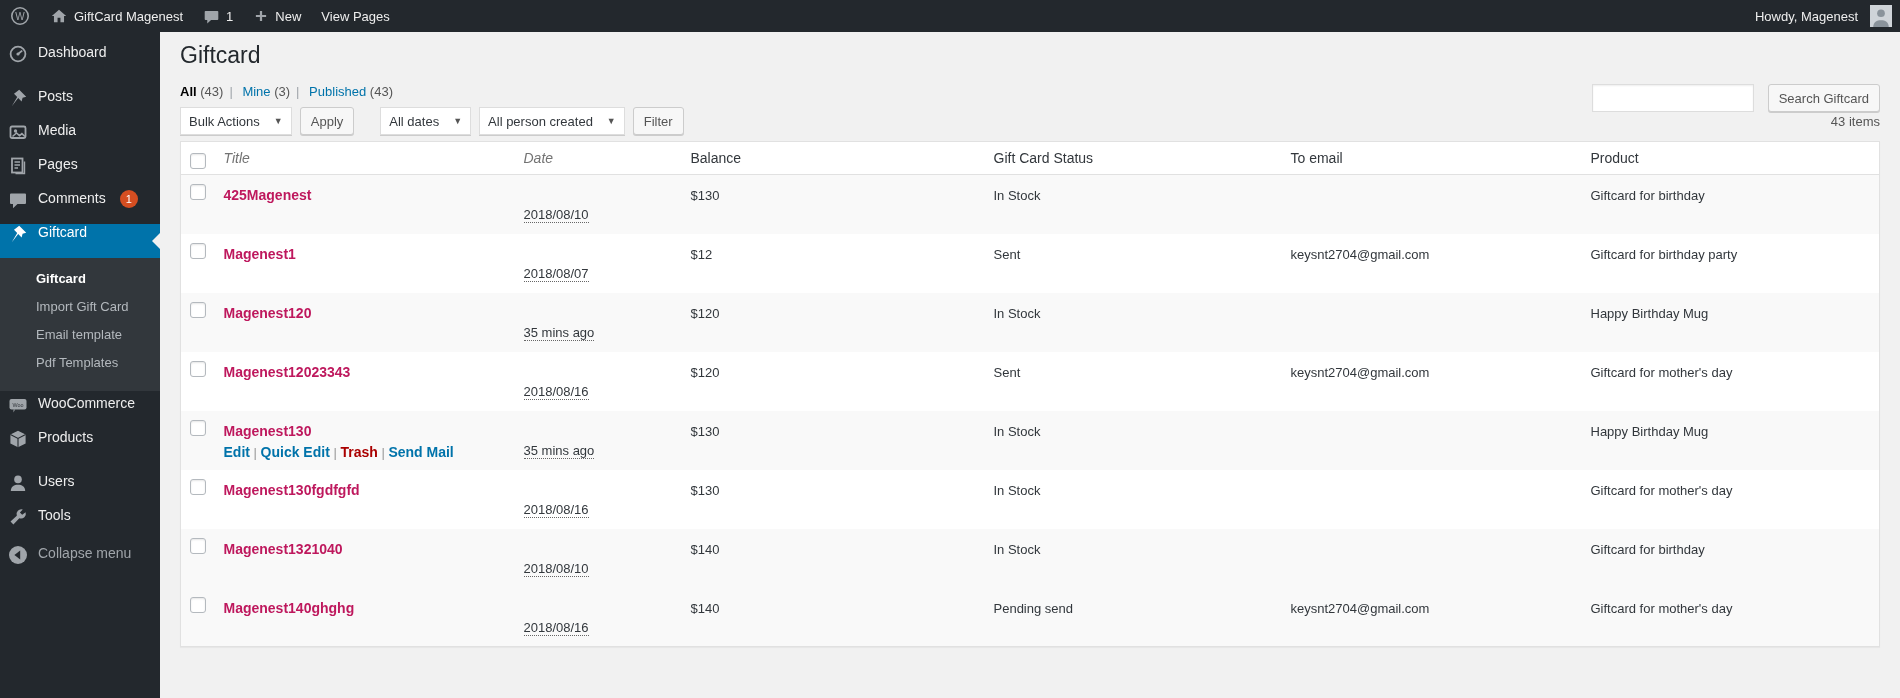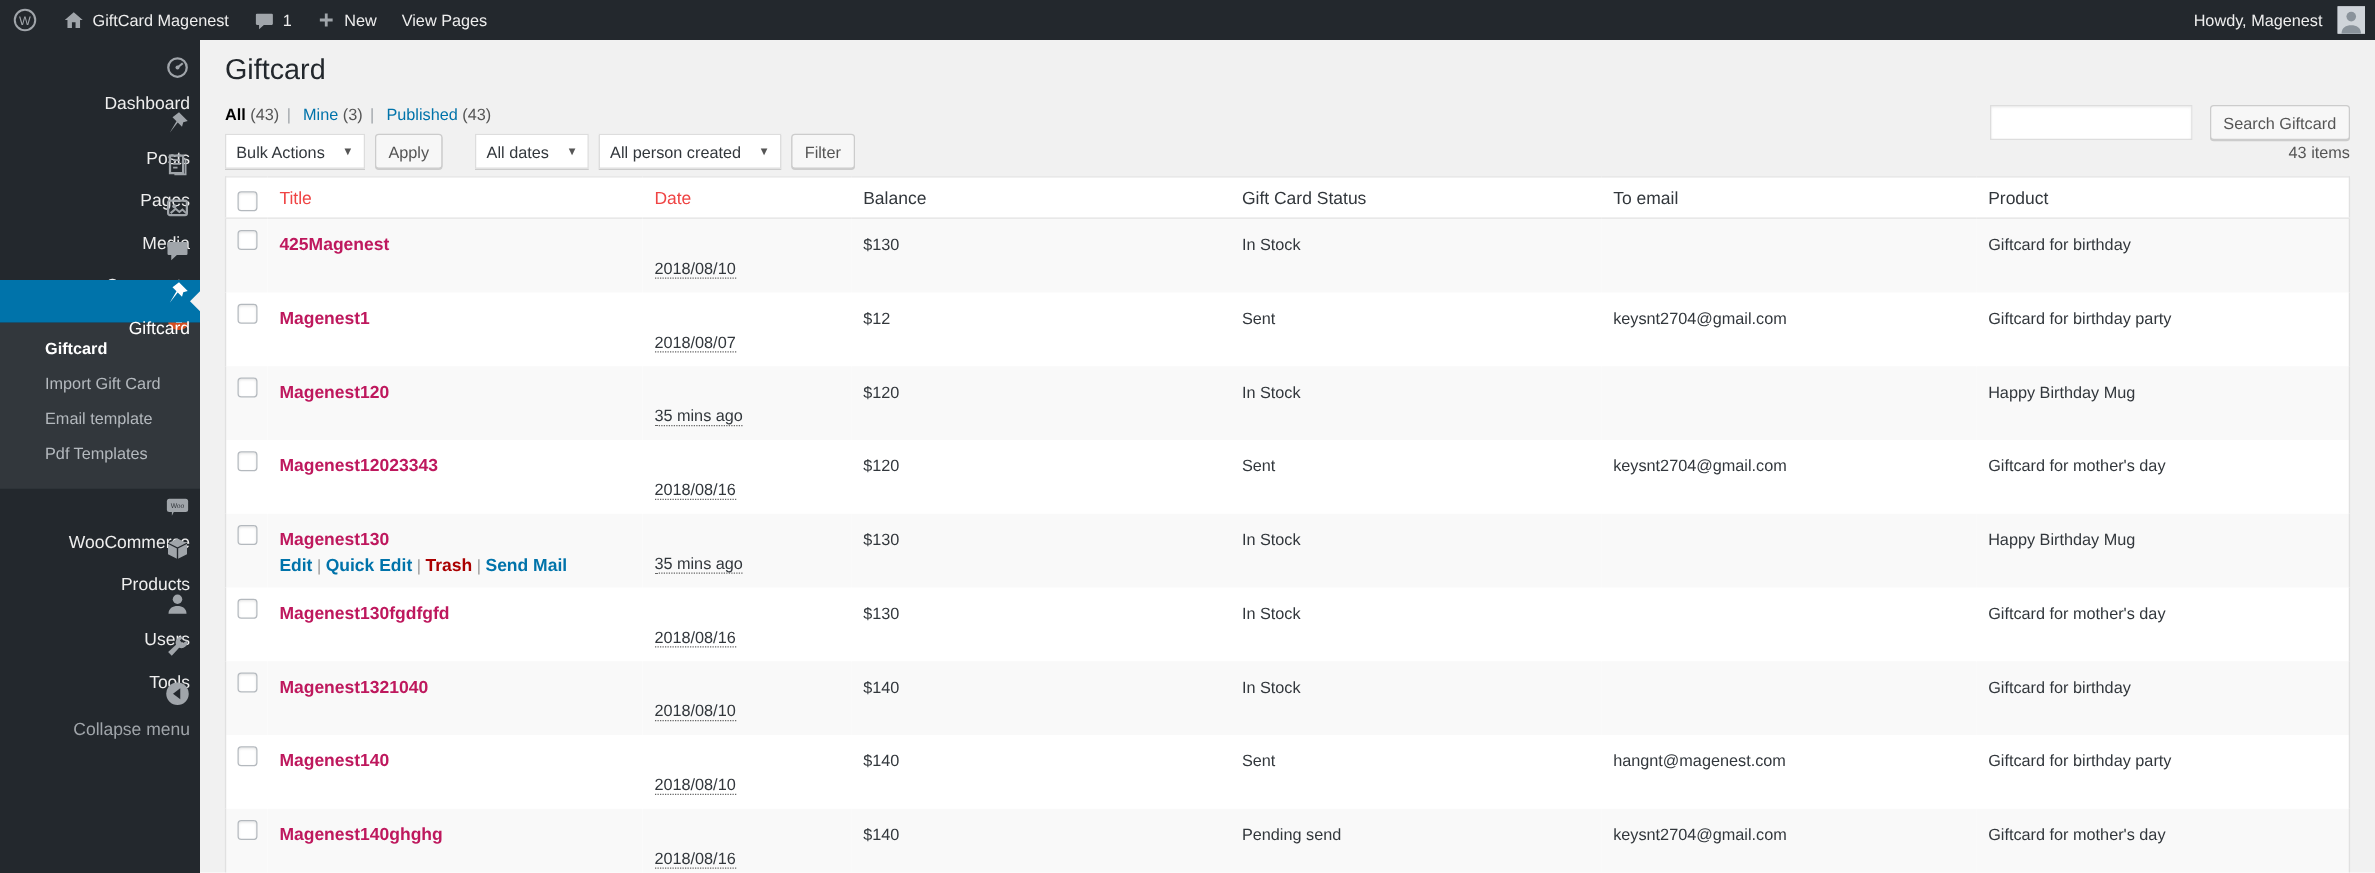--- a/index.html
+++ b/index.html
@@ -12,21 +12,21 @@
                display:flex; align-items:center; justify-content:space-between; z-index:50; }
   .ab-left, .ab-right { display:flex; align-items:center; height:100%; }
   .ab-item { display:flex; align-items:center; gap:6px; padding:0 10px; height:100%; color:#eee; font-size:13px; cursor:pointer; }
   .ab-item svg { fill:#a0a5aa; }
   .ab-item .wp-w { fill:none; stroke:#a0a5aa; }
   .ab-right .ab-item { padding:0 8px; }
   .avatar { width:22px; height:22px; background:#cfd4d9; display:inline-block; margin-left:6px; }
 
   
   .sidebar { position:fixed; top:32px; left:0; bottom:0; width:160px; background:#23282d; padding-top:12px; }
-  .menu-item { display:flex; align-items:flex-end; gap:10px; height:34px; padding:0 8px; color:#eee; font-size:14px; cursor:pointer; position:relative;flex-direction:column; }
+  .menu-item { display:flex; align-items:flex-start; gap:10px; height:34px; padding:0 8px; color:#eee; font-size:14px; cursor:pointer; position:relative; }
   .menu-item svg { fill:#a0a5aa; flex:0 0 20px; }
   .menu-item.active { background:#0073aa; color:#fff; }
   .menu-item.active svg { fill:#fff; }
   .menu-item.active::after { content:""; position:absolute; right:0; top:50%; margin-top:-8px;
         border:8px solid transparent; border-right-color:#f1f1f1; }
   .menu-sep { height:10px; }
   .menu-sep-sm { height:4px; }
   .submenu { background:#32373c; padding:7px 0 14px; }
   .submenu-item { display:block; padding:7px 12px 7px 36px; font-size:13px; color:#b4b9be; cursor:pointer; line-height:14px; }
   .submenu-item.current { color:#fff; font-weight:bold; }
@@ -59,21 +59,21 @@
             box-shadow:0 1px 0 #ccc; margin-right:8px; }
   .select .caret { font-size:9px; color:#555; margin-left:14px; }
   .tablenav .button { margin-right:8px; }
   .gap { width:18px; }
   .items-count { margin-left:auto; color:#555; font-size:13px; }
 
   
   table { width:100%; border-collapse:collapse; background:#fff; border:1px solid #e1e1e1;
           box-shadow:0 1px 1px rgba(0,0,0,.04); table-layout:fixed; }
   thead th { text-align:left; font-weight:400; font-size:14px; color:#32373c; padding:8px 10px; border-bottom:1px solid #e1e1e1; height:31px; }
-  thead th.sortable { color:#ef4444; cursor:pointer; }
+  thead th.sortable { color:#737373; cursor:pointer;font-style:italic; }
   tbody td { vertical-align:top; font-size:13px; color:#32373c; padding:11px 10px 2px; height:59px; line-height:19px; }
   tbody tr.alt { background:#f9f9f9; }
   .cb-col { width:33px; }
   td.cb, th.cb { padding:9px 0 0 9px; }
   input[type="checkbox"] { appearance:none; -webkit-appearance:none; width:16px; height:16px; background:#fff;
             border:1px solid #b4b9be; border-radius:3px; box-shadow:inset 0 1px 2px rgba(0,0,0,.1); cursor:pointer; margin:0; }
   .row-title a { color:#be185d; font-weight:bold; font-size:14px; }
   .row-actions { display:none; font-size:13px; padding-top:2px; color:#ddd; }
   .row-actions a { color:#0073aa; cursor:pointer;text-align:right; }
   .row-actions a.trash { color:#a00; }
@@ -138,33 +138,33 @@
   </div>
   <div class="menu-sep"></div>
   <div class="menu-item">
     <svg width="20" height="20" viewBox="0 0 20 20">
         <path d="M11.2 1.8l7 7-3.6 1-1 3.6-3.4-3.4-6.4 8.2 5.4-9.2-3.2-3.2z"></path>
       </svg>
     <span>Posts</span>
   </div>
   <div class="menu-item">
     <svg width="20" height="20" viewBox="0 0 20 20">
+        <rect x="2.5" y="4.5" width="15" height="11.5" rx="1.5" fill="none" stroke="#a0a5aa" stroke-width="1.8"></rect>
+        <circle cx="7.5" cy="9" r="1.7"></circle>
+        <path d="M4.5 14.5l4-3.5 3 2.6 2.4-2 3 2.9" fill="none" stroke="#a0a5aa" stroke-width="1.6"></path>
+      </svg>
+    <span>Media</span>
+  </div>
+  <div class="menu-item">
+    <svg width="20" height="20" viewBox="0 0 20 20">
         <rect x="4" y="2.5" width="10.5" height="14" fill="none" stroke="#a0a5aa" stroke-width="1.8"></rect>
         <path d="M16.5 5.5v12h-9" fill="none" stroke="#a0a5aa" stroke-width="1.4"></path>
         <path d="M6.5 6h5.5M6.5 9h5.5M6.5 12h3.5" stroke="#a0a5aa" stroke-width="1.4"></path>
       </svg>
     <span>Pages</span>
-  </div>
-  <div class="menu-item">
-    <svg width="20" height="20" viewBox="0 0 20 20">
-        <rect x="2.5" y="4.5" width="15" height="11.5" rx="1.5" fill="none" stroke="#a0a5aa" stroke-width="1.8"></rect>
-        <circle cx="7.5" cy="9" r="1.7"></circle>
-        <path d="M4.5 14.5l4-3.5 3 2.6 2.4-2 3 2.9" fill="none" stroke="#a0a5aa" stroke-width="1.6"></path>
-      </svg>
-    <span>Media</span>
   </div>
   <div class="menu-item">
     <svg width="20" height="20" viewBox="0 0 20 20">
         <path d="M3 3.5h14a1 1 0 0 1 1 1V13a1 1 0 0 1-1 1h-7.5L5 18.2V14H3a1 1 0 0 1-1-1V4.5a1 1 0 0 1 1-1z"></path>
       </svg>
     <span>Comments</span>
     <span class="badge">1</span>
   </div>
   <div class="menu-item active">
     <svg width="20" height="20" viewBox="0 0 20 20">
@@ -360,33 +360,20 @@
         <a>Magenest1321040</a>
         
       </td>
       <td><span></span><br>
           <span class="date-link">2018/08/10</span></td>
       <td>$140</td>
       <td>In Stock</td>
       <td></td>
       <td>Giftcard for birthday</td>
     </tr>
-        <tr>
-      <td class="cb"><input type="checkbox" style=""></td>
-      <td class="row-title">
-        <a>Magenest140</a>
-        
-      </td>
-      <td><span></span><br>
-          <span class="date-link">2018/08/10</span></td>
-      <td>$140</td>
-      <td>Sent</td>
-      <td>hangnt@magenest.com</td>
-      <td>Giftcard for birthday party</td>
-    </tr>
         <tr class="alt">
       <td class="cb"><input type="checkbox" style=""></td>
       <td class="row-title">
         <a>Magenest140ghghg</a>
         
       </td>
       <td><span></span><br>
           <span class="date-link">2018/08/16</span></td>
       <td>$140</td>
       <td>Pending send</td>

